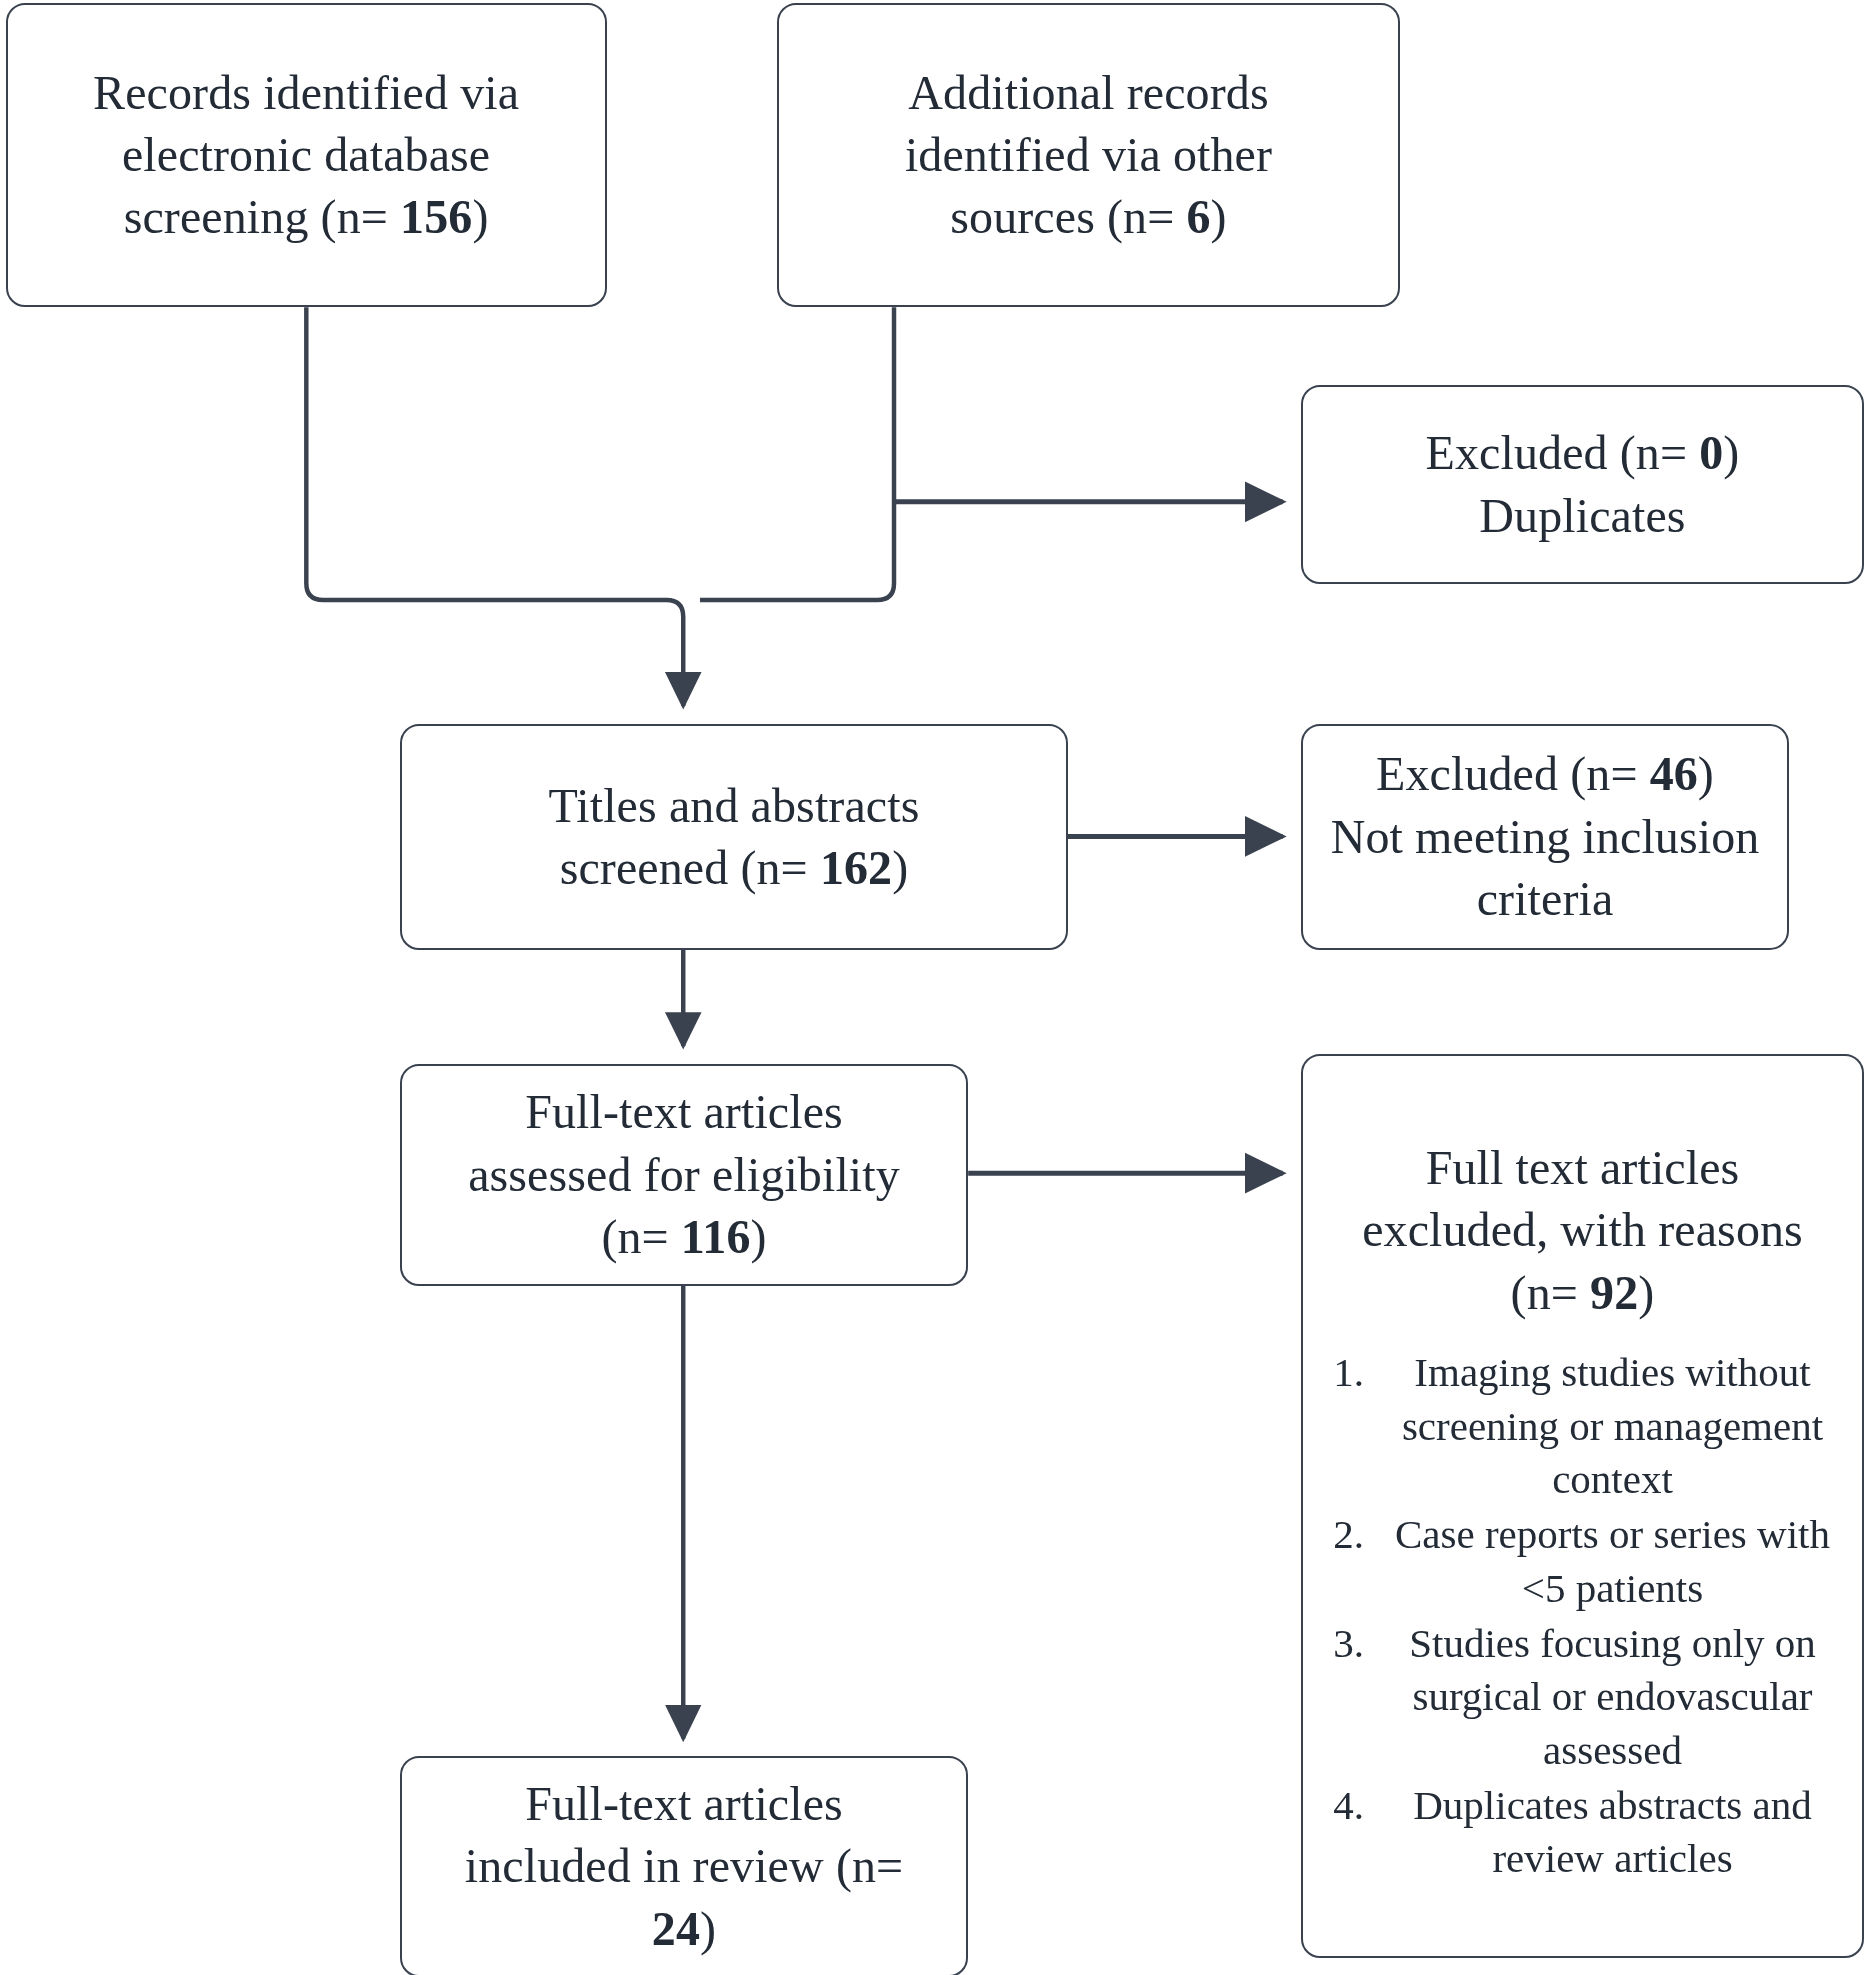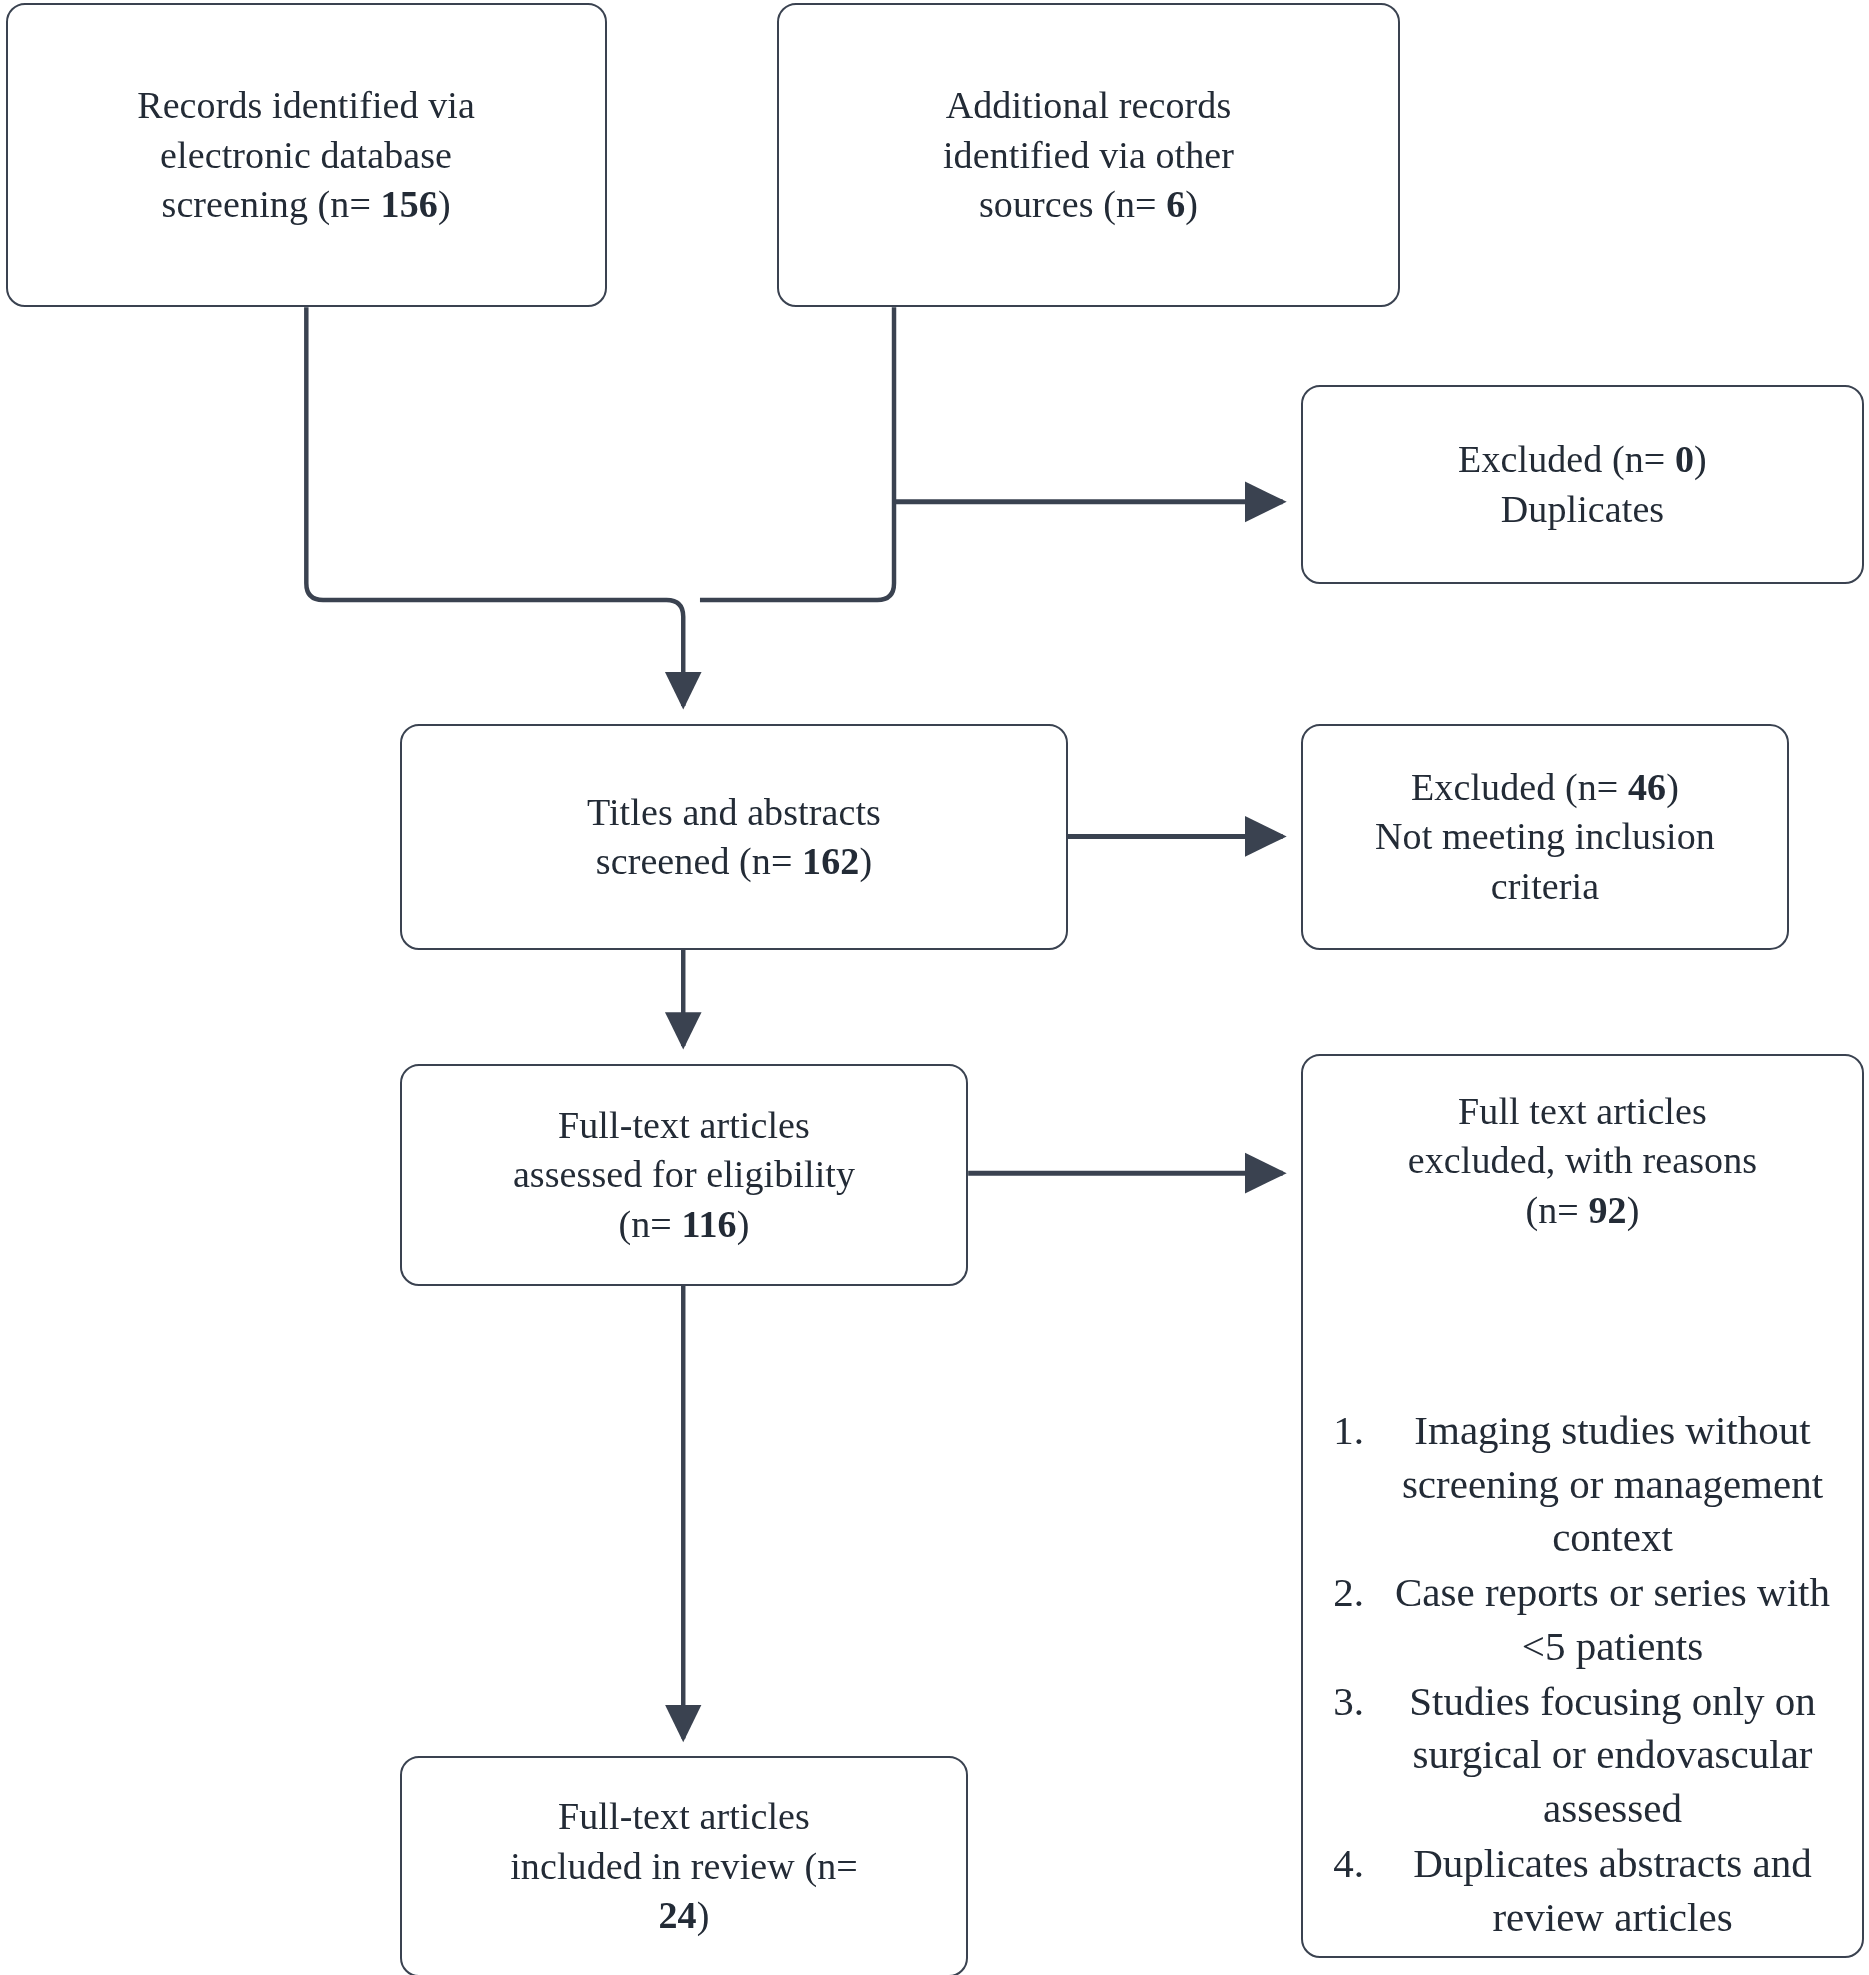--- a/index.html
+++ b/index.html
@@ -31,21 +31,21 @@
     border-radius: 19px;
     display: flex;
     flex-direction: column;
     align-items: center;
     justify-content: center;
     text-align: center;
     color: #232b36;
     padding: 10px 14.5px;
   }
   .box-text {
-    font-size: 38px;
+    font-size: 48px;
     line-height: 1.30;
     letter-spacing: 0.1px;
     white-space: pre-line;
     text-align: center;
     color: #232b36;
   }
   .box-text b, .num {
     font-weight: 700;
   }
   .reason-list {
@@ -76,21 +76,21 @@
   }
 
   
   #box-identified-db      { left: 5.6px;   top: 3.3px;    width: 601px; height: 304px; }
   #box-identified-other   { left: 777px; top: 3.3px;    width: 623px; height: 304px; }
   #box-excluded-duplicates{ left: 1301px; top: 385px;  width: 563px; height: 199px; }
   #box-titles-screened    { left: 400px;  top: 724px; width: 668px; height: 226px; }
   #box-excluded-criteria  { left: 1301px; top: 724px; width: 488px; height: 226px; }
   #box-fulltext-assessed  { left: 400px;  top: 1064px; width: 568px; height: 222px; }
   #box-fulltext-excluded  { left: 1301px; top: 1054px; width: 563px; height: 904px;
-                            justify-content: space-between; padding-top: 31px; }
+                            justify-content: center; padding-top: 23px; }
   #box-fulltext-included  { left: 400px;  top: 1756px; width: 568px; height: 221px; }
 </style>
 </head>
 <body>
 
 <div id="diagram-root">
 
   <svg id="connector-layer" viewBox="0 0 3353 3542" width="1870" height="1975">
     <defs>
       <marker id="arrowhead" markerWidth="9" markerHeight="9" refX="7.6" refY="4.5" orient="auto" markerUnits="strokeWidth">

